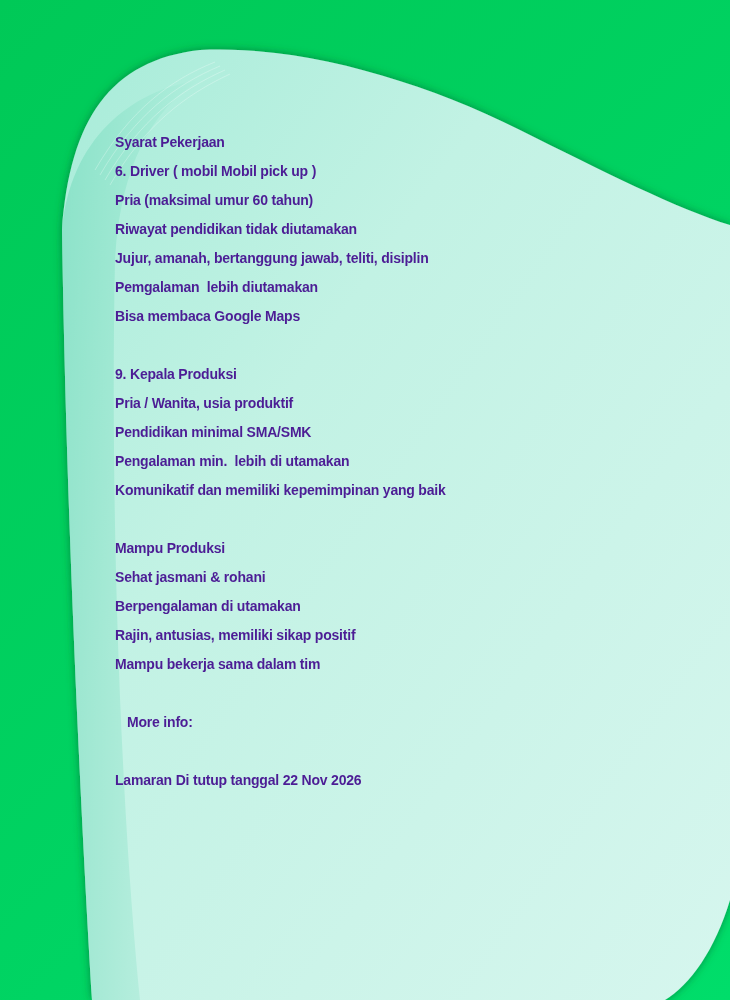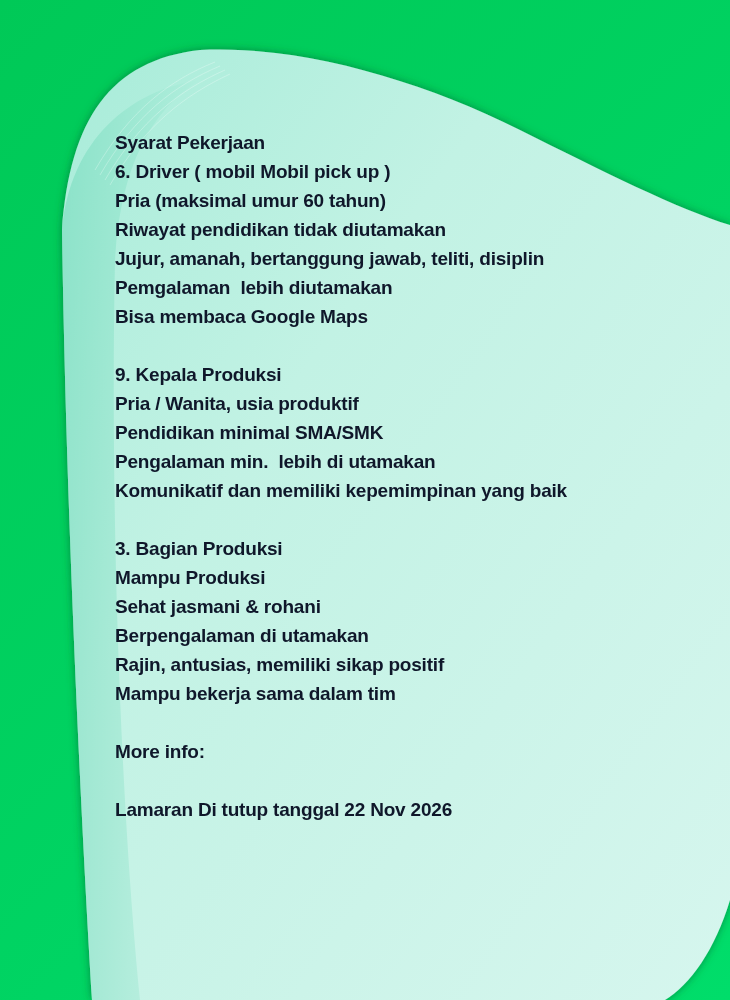--- a/index.html
+++ b/index.html
@@ -8,26 +8,26 @@
     background: #00cc5c;
     font-family: "Liberation Sans", "DejaVu Sans", sans-serif;
   }
   .bg-green {
     position: absolute; inset: 0;
     background: linear-gradient(135deg, #00c957 0%, #00d463 60%, #00dd6a 100%);
   }
   svg.panel { position: absolute; left: 0; top: 0; width: 730px; height: 1000px; }
   .content {
     position: absolute; left: 115px; top: 128px; width: 600px;
-    color: #0f172a; font-weight: bold; font-size: 19px; line-height: 29px;
+    color: #4c1d95; font-weight: bold; font-size: 14px; line-height: 29px;
     letter-spacing: -0.2px;
   }
   .line { display: block; white-space: pre; }
   .section { margin-bottom: 29px; }
-  .more-info { margin-top: 29px; margin-bottom: 29px; }
+  .more-info { margin-top: 29px; margin-bottom: 29px; margin-left: 12px; }
 </style>
 </head>
 <body>
 
 <div class="bg-green"></div>
 
 <svg class="panel" viewBox="0 0 730 1000" xmlns="http://www.w3.org/2000/svg">
   <defs>
     <linearGradient id="mint" x1="0" y1="0" x2="1" y2="1">
       <stop offset="0" stop-color="#a8ecd9"></stop>
@@ -73,21 +73,20 @@
 
   <div class="section">
     <span class="line">9. Kepala Produksi</span>
     <span class="line">Pria / Wanita, usia produktif</span>
     <span class="line">Pendidikan minimal SMA/SMK</span>
     <span class="line">Pengalaman min.  lebih di utamakan</span>
     <span class="line">Komunikatif dan memiliki kepemimpinan yang baik</span>
   </div>
 
   <div class="section">
-    <span class="line">3. Bagian Produksi</span>
     <span class="line">Mampu Produksi</span>
     <span class="line">Sehat jasmani &amp; rohani</span>
     <span class="line">Berpengalaman di utamakan</span>
     <span class="line">Rajin, antusias, memiliki sikap positif</span>
     <span class="line">Mampu bekerja sama dalam tim</span>
   </div>
 
   <span class="line more-info">More info:</span>
   <span class="line">Lamaran Di tutup tanggal 22 Nov 2026</span>
 </div>

